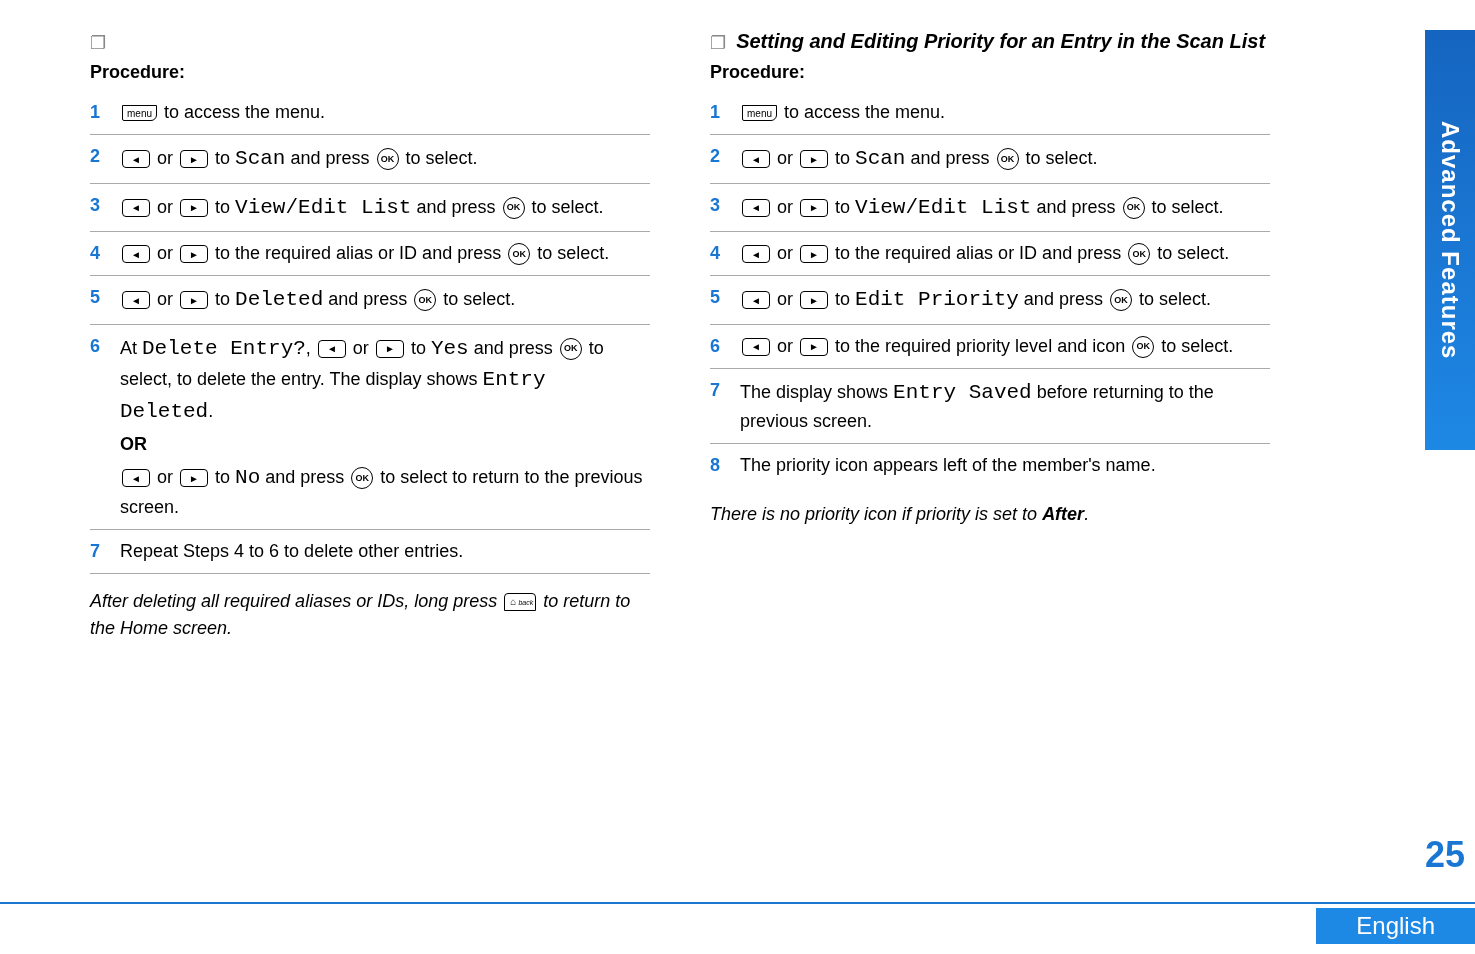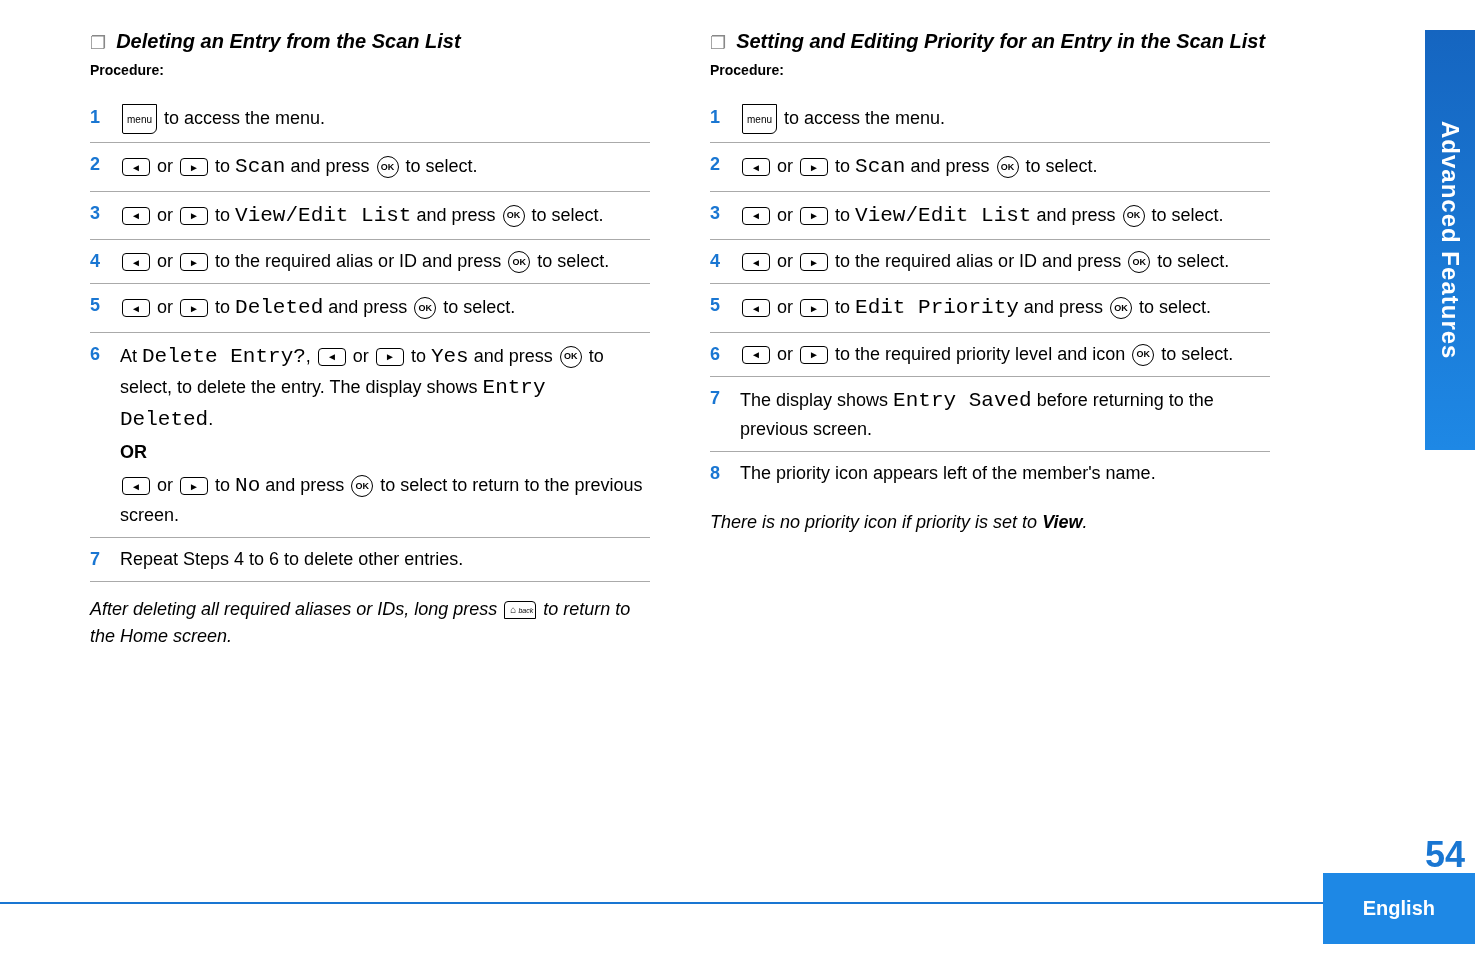--- a/index.html
+++ b/index.html
@@ -30,22 +30,22 @@
     color: #888;
     margin-top: 2px;
   }
   .section-title {
     font-style: italic;
     font-weight: bold;
     font-size: 20px;
   }
   .procedure-label {
     font-weight: bold;
-    font-size: 14px;
-    margin: 8px 0 18px 0;
+    font-size: 18px;
+    margin: 8px 0 8px 0;
   }
   .step {
     display: flex;
     align-items: flex-start;
     padding: 8px 0;
     border-bottom: 1px solid #aaa;
     font-size: 18px;
     line-height: 1.5;
   }
   .step:last-of-type { border-bottom: none; }
@@ -63,21 +63,21 @@
     align-items: center;
     justify-content: center;
     vertical-align: middle;
     margin: 0 2px;
   }
   .menu-btn {
     border: 1px solid #000;
     border-radius: 0 0 6px 2px;
     padding: 0 4px;
     font-size: 10px;
-    height: 30px;
+    height: 16px;
     font-family: Arial;
   }
   .arrow-btn {
     border: 1px solid #000;
     border-radius: 4px;
     width: 28px;
     height: 18px;
     font-size: 14px;
     font-weight: bold;
   }
@@ -145,41 +145,40 @@
     font-size: 36px;
     font-weight: bold;
     text-align: center;
   }
   .footer-lang {
     position: absolute;
     right: 0;
     bottom: 10px;
     background: #1e88e5;
     color: #fff;
-    padding: 24px 40px;
-    font-size: 20px;
-    font-weight: bold;
+    padding: 4px 40px;
+    font-size: 24px;
+    font-weight: normal;
   }
   .footer-line {
     position: absolute;
     bottom: 50px;
     left: 0;
     right: 0;
     border-top: 2px solid #1976d2;
   }
 </style>
 </head>
 <body>
 
 <div class="page">
 
   <div class="column">
     <div class="section-title-row">
       <span class="doc-icon">❐</span>
-      <span class="section-title">Deleting an Entry from the Scan List</span>
     </div>
     <div class="procedure-label">Procedure:</div>
 
     <div class="step">
       <span class="step-num">1</span>
       <span class="step-body">
         <span class="icon menu-btn">menu</span><span> to access the menu.</span>
       </span>
     </div>
 
@@ -285,21 +284,21 @@
         <span>The display shows </span><span class="lcd-text">Entry Saved</span><span> before returning to the previous screen.</span>
       </span>
     </div>
 
     <div class="step step-no-border">
       <span class="step-num">8</span>
       <span class="step-body">The priority icon appears left of the member's name.</span>
     </div>
 
     <div class="note">
-      <span>There is no priority icon if priority is set to </span><span class="bold">View</span><span>.</span>
+      <span>There is no priority icon if priority is set to </span><span class="bold">After</span><span>.</span>
     </div>
   </div>
 </div>
 
 <div class="side-tab">Advanced Features</div>
-<div class="page-number">54</div>
+<div class="page-number">25</div>
 <div class="footer-line"></div>
 <div class="footer-lang">English</div>
 
 </body></html>

